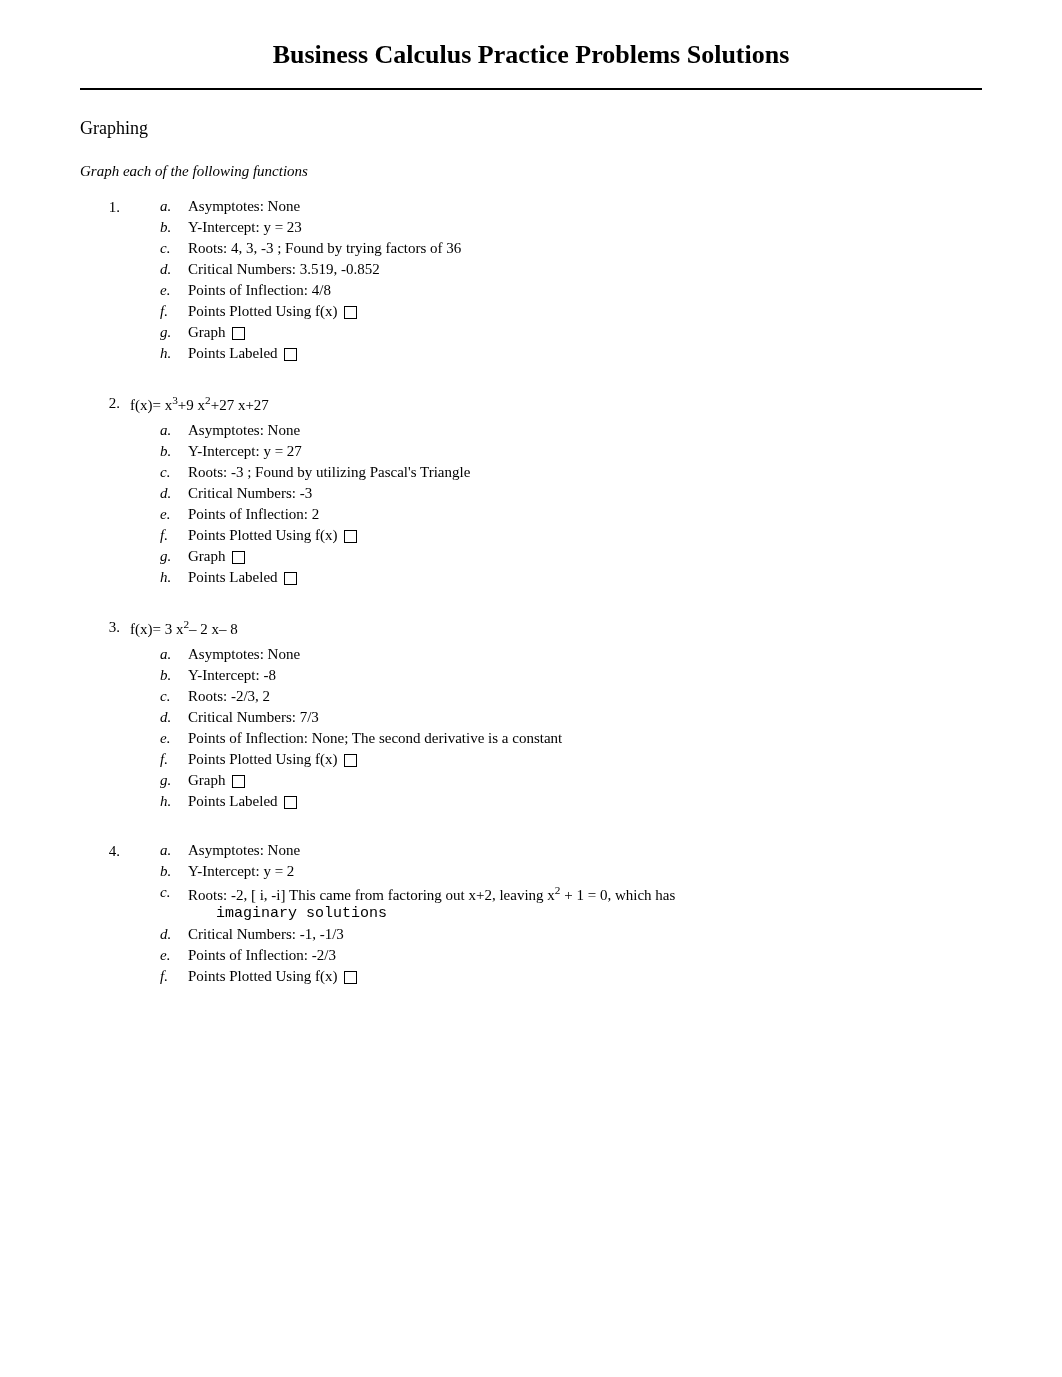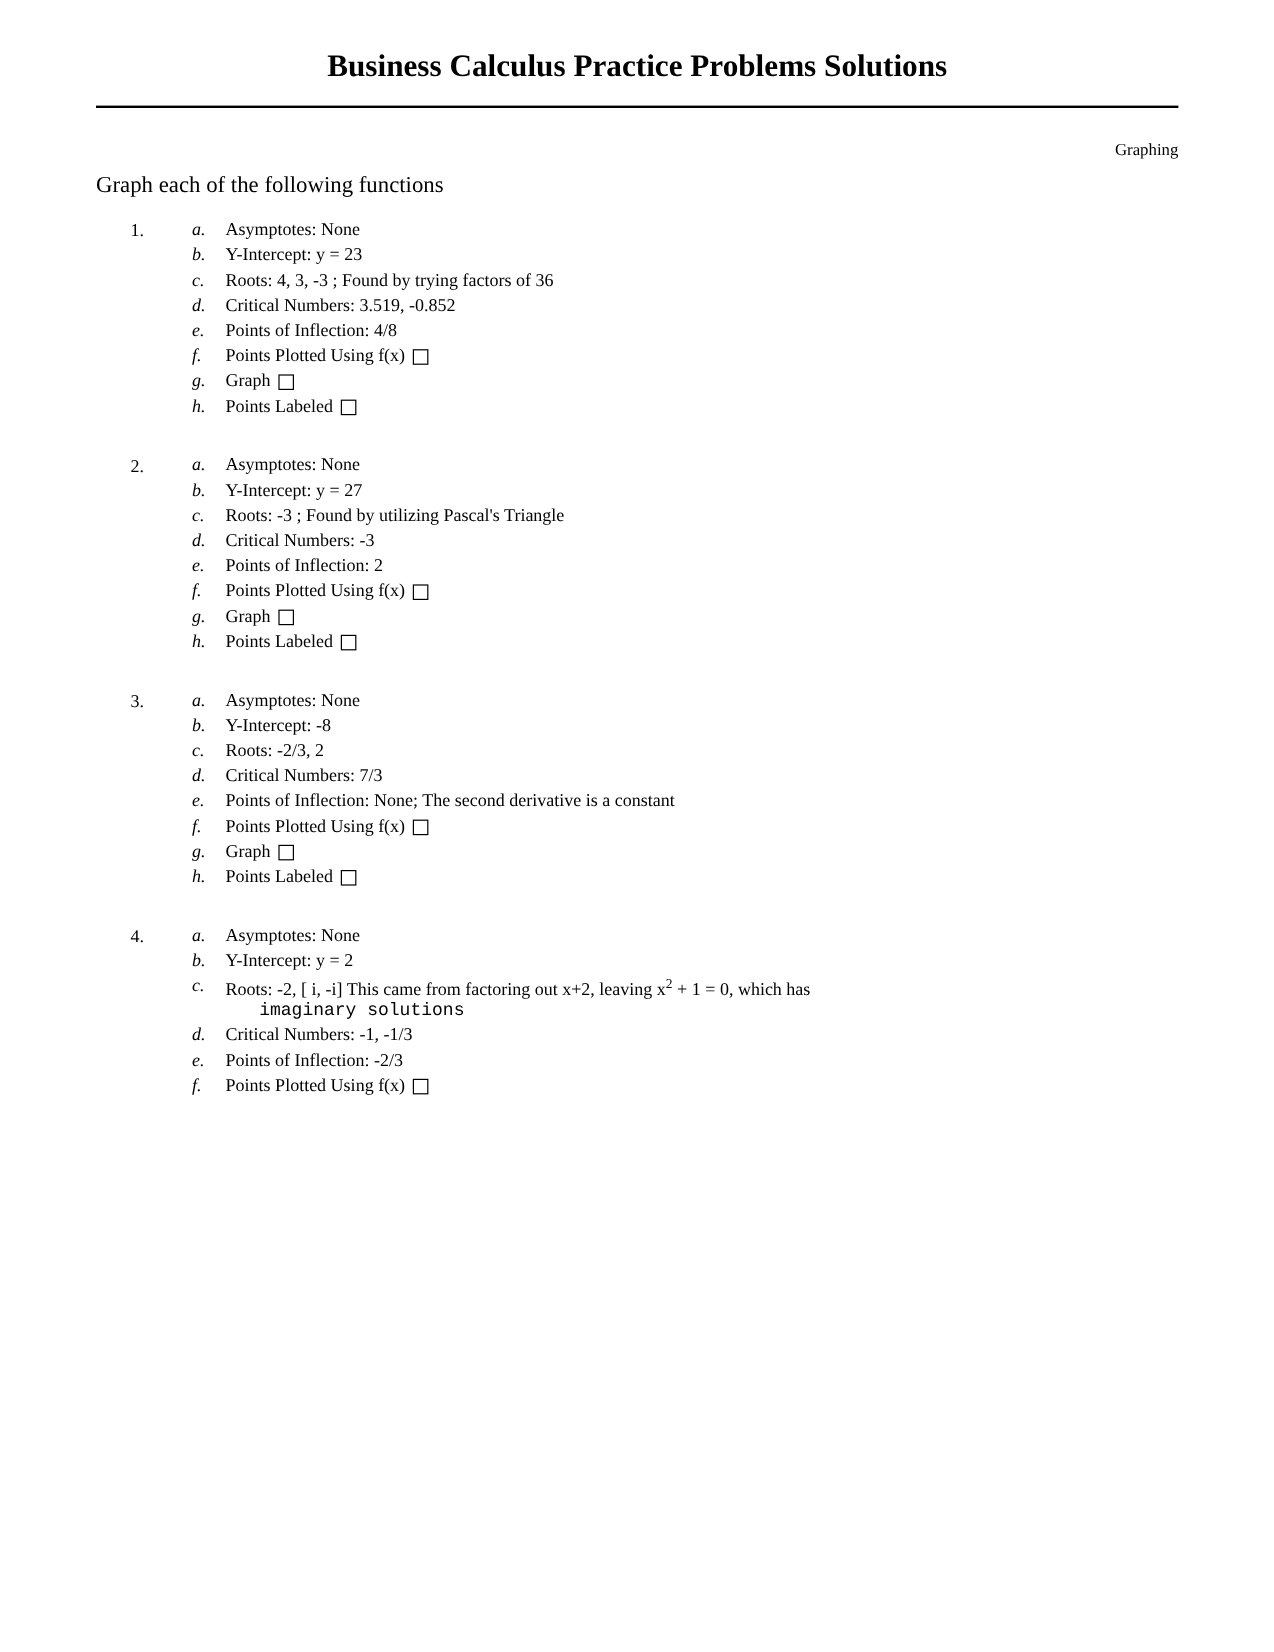--- a/index.html
+++ b/index.html
@@ -19,28 +19,28 @@
     .page-title {
       text-align: center;
       font-size: 26px;
       font-weight: bold;
       border-bottom: 2px solid #000;
       padding-bottom: 18px;
       margin-bottom: 28px;
       font-family: 'Times New Roman', Times, serif;
     }
     .section-heading {
-      font-size: 14px;
+      font-size: 18px;
       font-weight: normal;
-      margin-bottom: 10px;
-      text-align: right;
+      margin-bottom: 24px;
     }
     .section-intro {
-      font-size: 19px;
+      font-size: 15px;
       margin-bottom: 18px;
+      font-style: italic;
     }
     .problems-list {
       list-style: none;
       padding: 0;
     }
     .problem-item {
       margin-bottom: 28px;
       display: flex;
       align-items: flex-start;
     }
@@ -137,20 +137,23 @@
             <span class="sub-label">h.</span>
             <span class="sub-content">Points Labeled <span class="checkbox"></span></span>
           </li>
       </ul>
     </div>
   </li>
 
   <li class="problem-item">
     <div class="problem-number">2.</div>
     <div class="problem-content">
+      <div class="problem-function">
+        f(x)= x<sup>3</sup>+9 x<sup>2</sup>+27 x+27
+      </div>
       <ul class="sub-list">
         <li>
             <span class="sub-label">a.</span>
             <span class="sub-content">Asymptotes: None</span>
           </li>
         <li>
             <span class="sub-label">b.</span>
             <span class="sub-content">Y-Intercept: y = 27</span>
           </li>
         <li>
@@ -177,20 +180,23 @@
             <span class="sub-label">h.</span>
             <span class="sub-content">Points Labeled <span class="checkbox"></span></span>
           </li>
       </ul>
     </div>
   </li>
 
   <li class="problem-item">
     <div class="problem-number">3.</div>
     <div class="problem-content">
+      <div class="problem-function">
+        f(x)= 3 x<sup>2</sup>– 2 x– 8
+      </div>
       <ul class="sub-list">
         <li>
             <span class="sub-label">a.</span>
             <span class="sub-content">Asymptotes: None</span>
           </li>
         <li>
             <span class="sub-label">b.</span>
             <span class="sub-content">Y-Intercept: -8</span>
           </li>
         <li>

